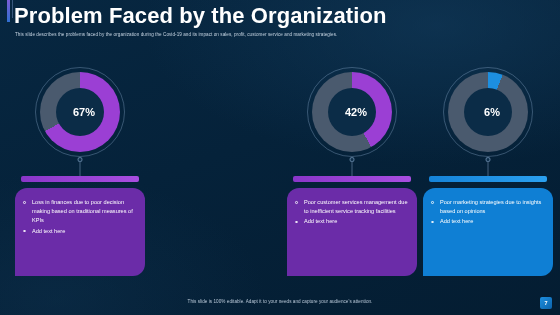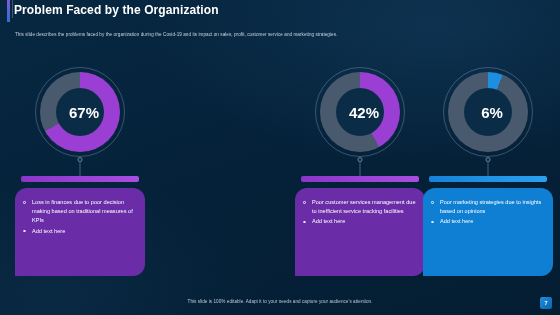--- a/index.html
+++ b/index.html
@@ -21,55 +21,55 @@
   .hdr-accent{
     position:absolute;left:7px;top:0;width:3px;height:22px;
     background:linear-gradient(180deg,#7b5cd6,#2f6fd0);
   }
   .hdr-accent2{
     position:absolute;left:12px;top:0;width:1px;height:18px;
     background:rgba(120,150,200,.45);
   }
   .title{
     position:absolute;left:14px;top:3px;
-    font-size:12px;font-weight:bold;color:#ffffff;
+    font-size:22px;font-weight:bold;color:#ffffff;
     letter-spacing:.1px;white-space:nowrap;
   }
   .subtitle{
     position:absolute;left:15px;top:31px;width:420px;
     font-size:4.6px;color:#c6d4e2;line-height:8px;
     white-space:nowrap;letter-spacing:.06px;
   }
   
   .cols{position:absolute;left:0;top:66px;width:560px;height:230px;}
   .col{position:absolute;top:0;width:130px;}
   .col.c0{left:15px;}
   .col.c1{left:150px;}
-  .col.c2{left:295px;}
+  .col.c2{left:287px;}
   .col.c3{left:423px;}
 
   
   .donut-wrap{position:relative;width:130px;height:100px;}
   .donut{
     position:absolute;left:50%;top:6px;transform:translateX(-50%);
     width:80px;height:80px;border-radius:50%;
   }
   .ring-outline{
     position:absolute;left:50%;top:1px;transform:translateX(-50%);
     width:90px;height:90px;border-radius:50%;
     border:1px solid rgba(150,180,215,.35);
     box-sizing:border-box;
   }
   .donut-hole{
     position:absolute;left:50%;top:50%;transform:translate(-50%,-50%);
     width:48px;height:48px;border-radius:50%;
     background:#0b2c47;
     display:flex;align-items:center;justify-content:center;
   }
-  .pct{font-size:15px;font-weight:bold;color:#ffffff;padding-left:8px;}
+  .pct{font-size:11px;font-weight:bold;color:#ffffff;padding-left:8px;}
   
   .conn-dot{
     position:absolute;left:50%;top:91px;transform:translateX(-50%);
     width:5px;height:5px;border-radius:50%;
     background:#0b2c47;border:1px solid rgba(150,180,215,.55);
     box-sizing:border-box;
   }
   .conn-line{
     position:absolute;left:50%;top:96px;transform:translateX(-50%);
     width:1px;height:14px;background:rgba(150,180,215,.45);

